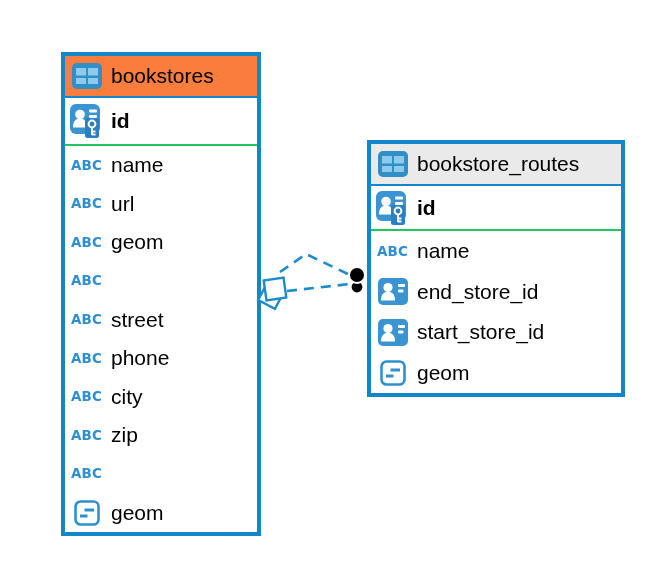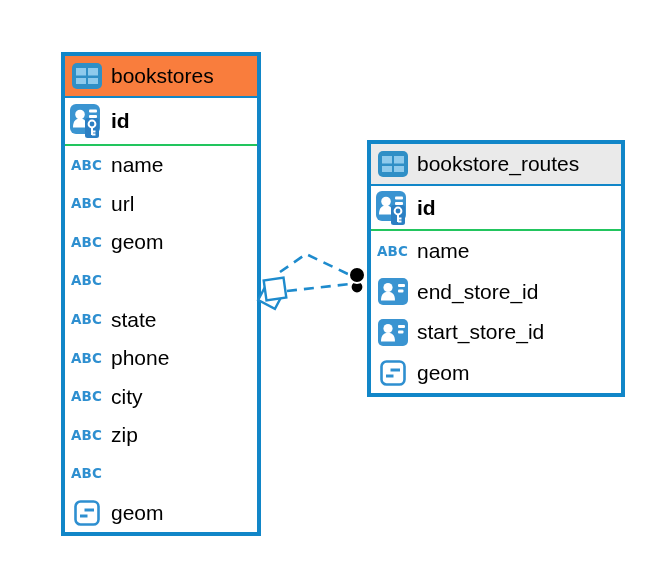--- a/index.html
+++ b/index.html
@@ -92,21 +92,21 @@
       </div>
       <div class="f-row">
         <span class="icon-box">
             <span class="abc">ABC</span>
           </span>
       </div>
       <div class="f-row">
         <span class="icon-box">
             <span class="abc">ABC</span>
           </span>
-        <span>state</span>
+        <span>street</span>
       </div>
       <div class="f-row">
         <span class="icon-box">
             <span class="abc">ABC</span>
           </span>
         <span>phone</span>
       </div>
       <div class="f-row">
         <span class="icon-box">
             <span class="abc">ABC</span>

